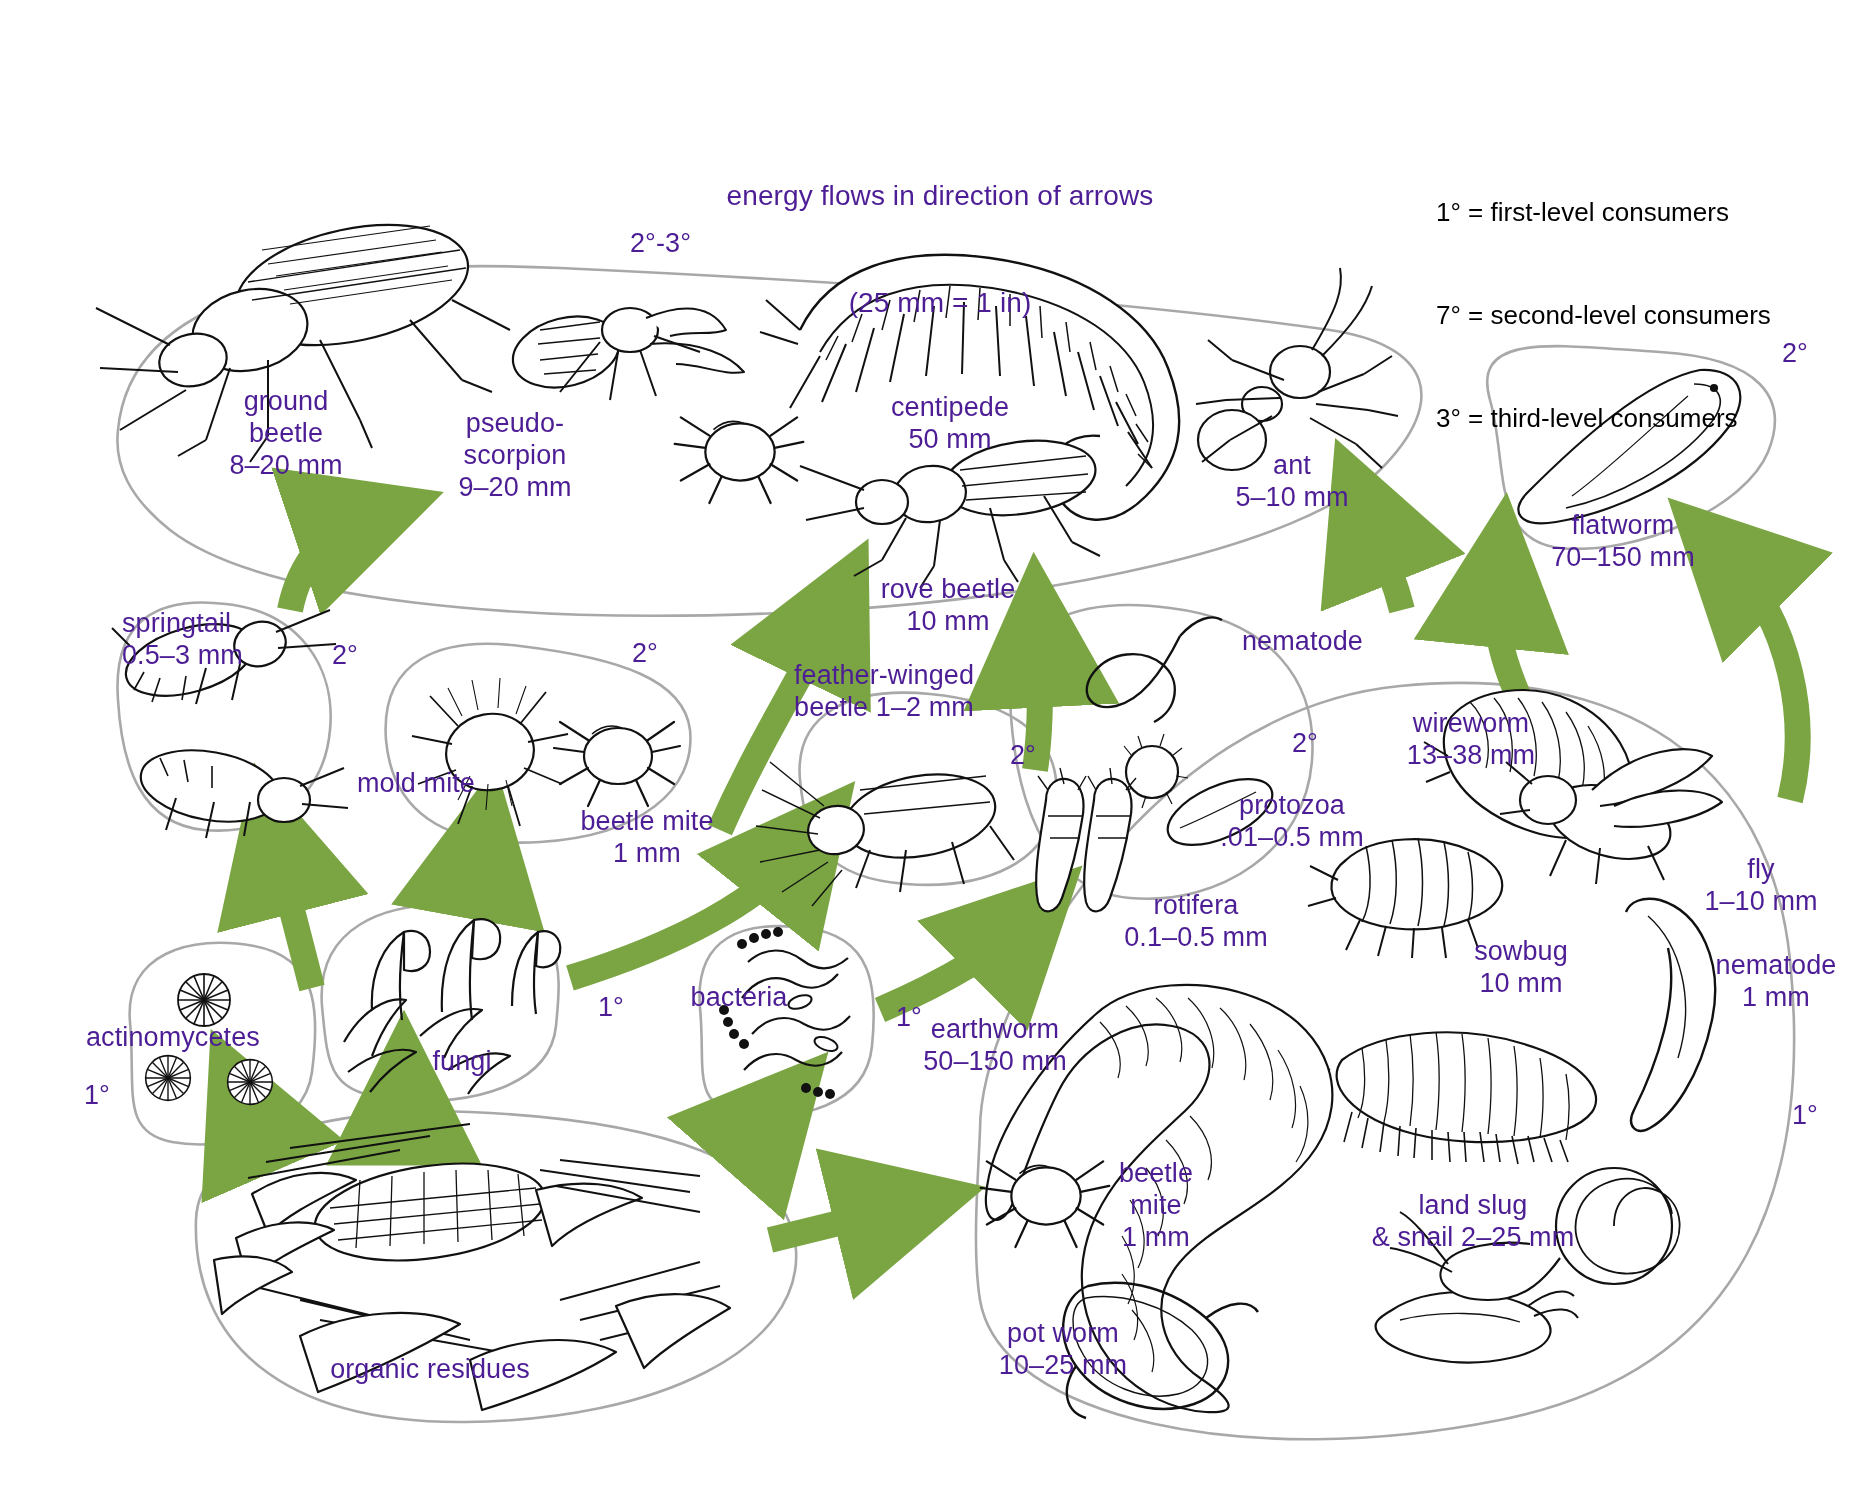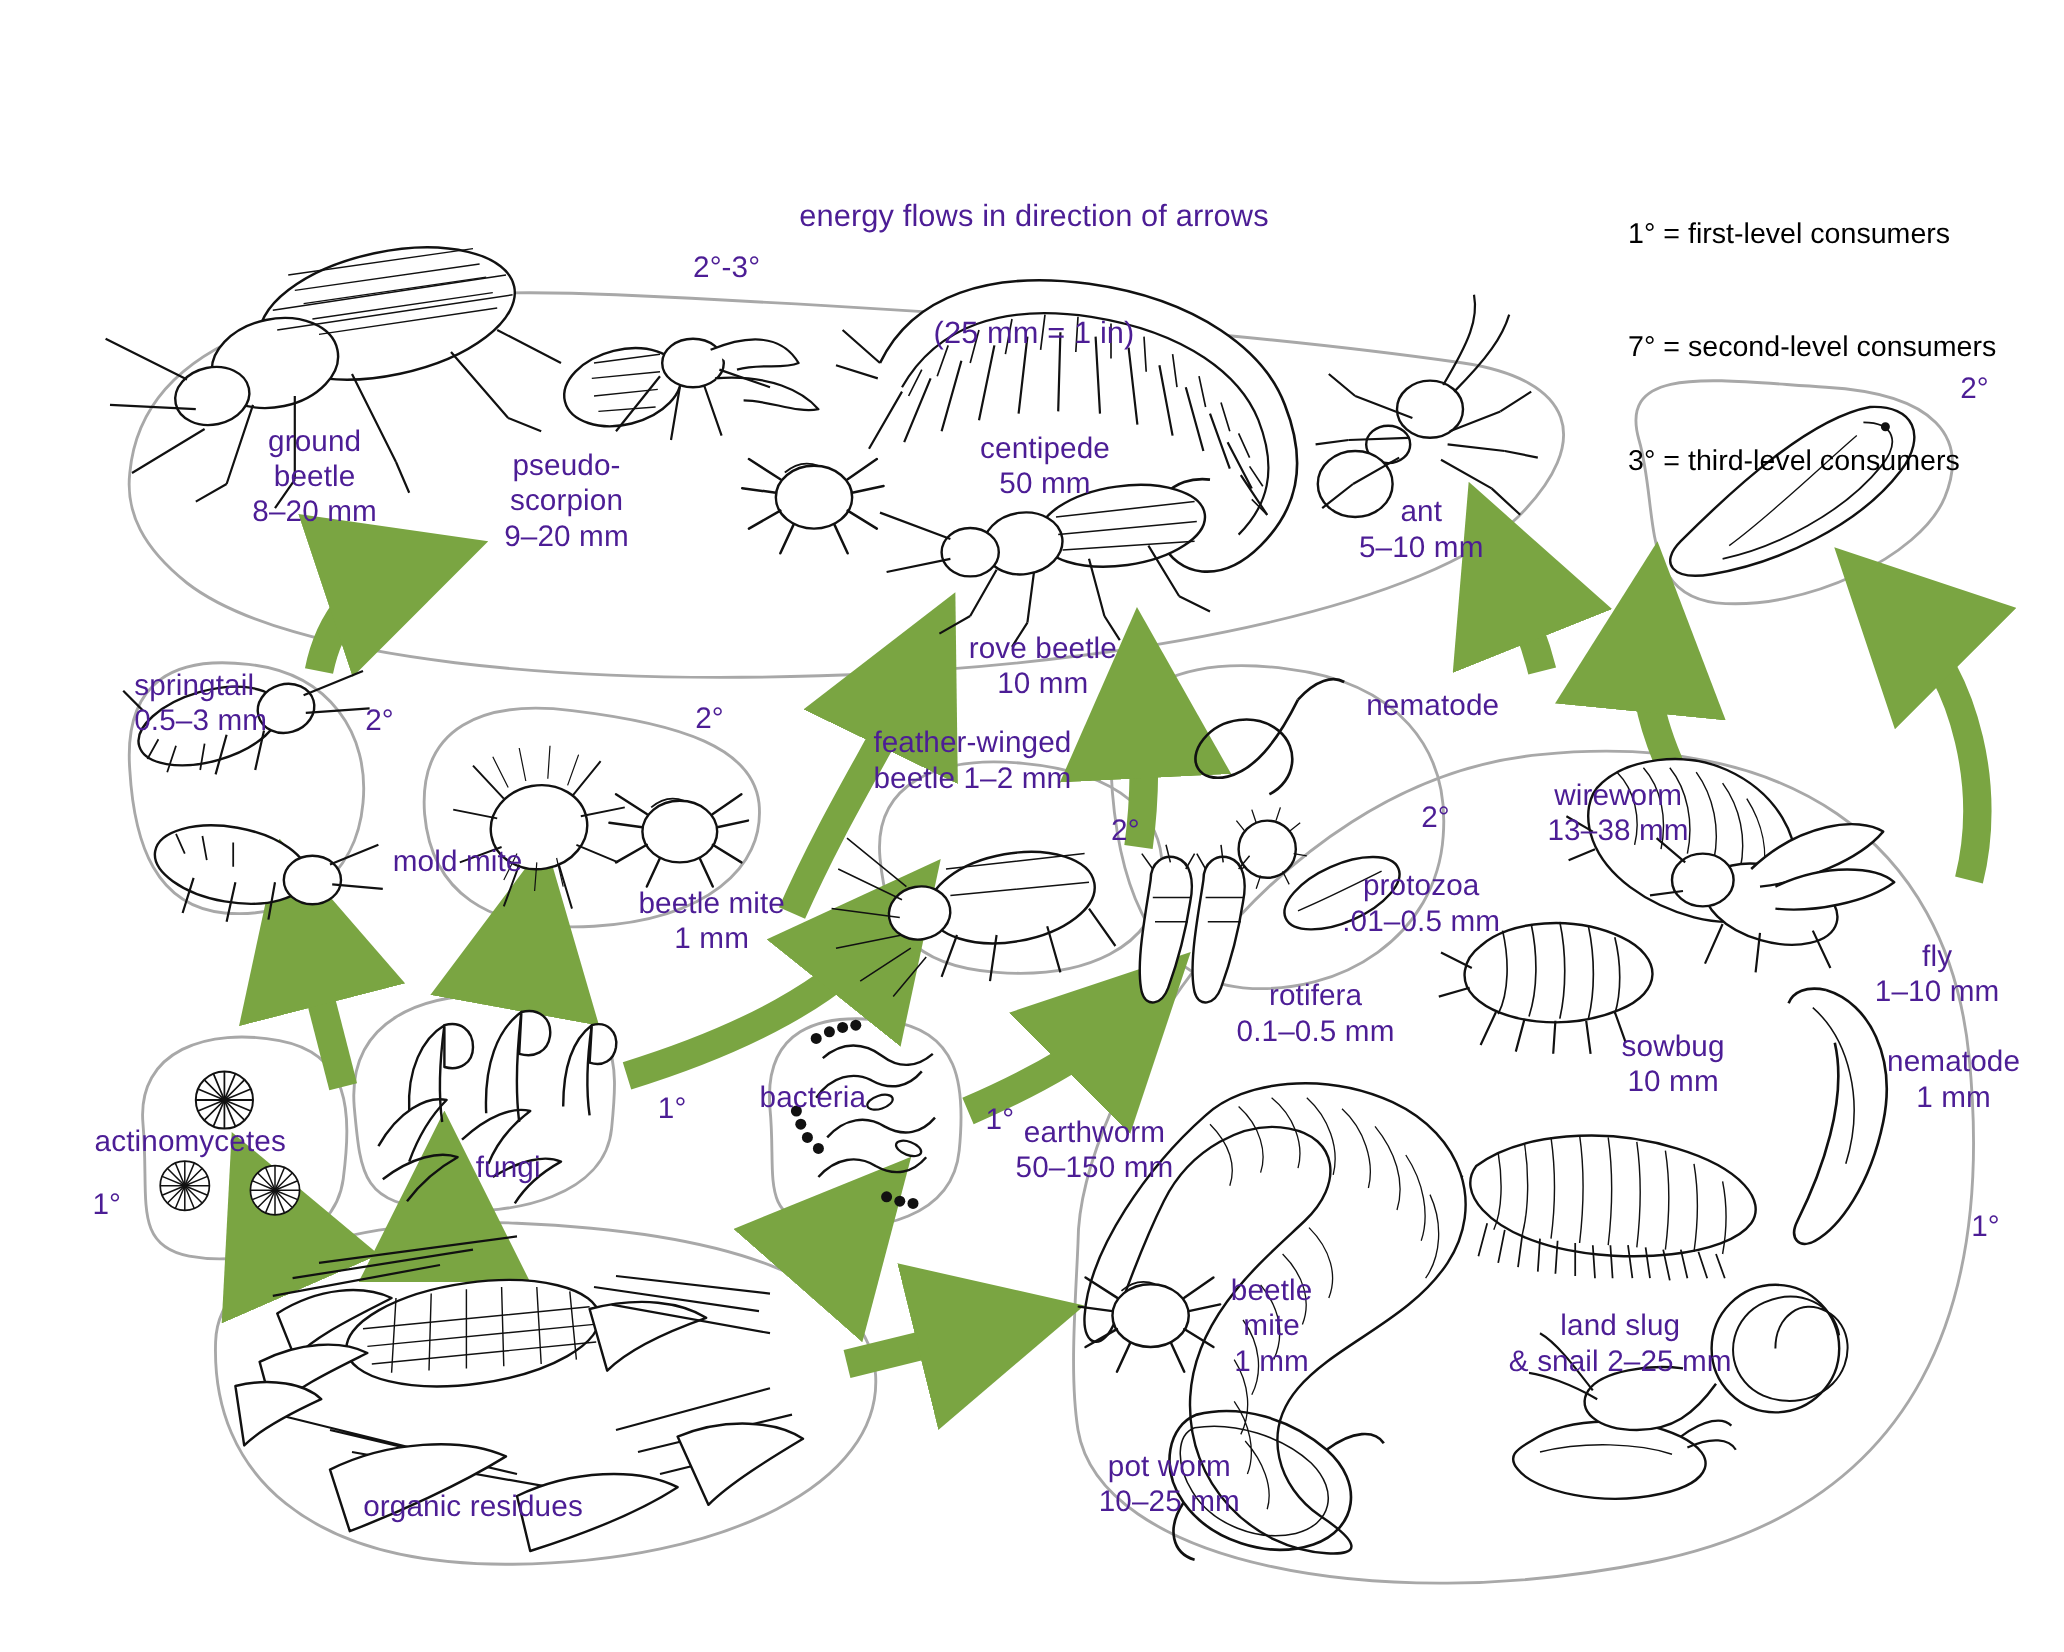--- a/index.html
+++ b/index.html
@@ -472,21 +472,21 @@
       </g>
 
     </g>
   </svg>
 
   <div class="lbl title" style="left:690px; top:106px; width:500px;">
     <div>energy flows in direction of arrows</div>
     <div>(25 mm = 1 in)</div>
   </div>
 
-  <div class="legend" style="position:absolute; left:1436px; top:126px;margin-left:44px;">
+  <div class="legend" style="position:absolute; left:1436px; top:126px;">
     <div>1° = first-level consumers</div>
     <div>7° = second-level consumers</div>
     <div>3° = third-level consumers</div>
   </div>
 
   <div class="lbl" style="left:630px; top:228px;">2°-3°</div>
   <div class="lbl" style="left:1782px; top:338px;">2°</div>
   <div class="lbl" style="left:332px; top:640px;">2°</div>
   <div class="lbl" style="left:632px; top:638px;">2°</div>
   <div class="lbl" style="left:1010px; top:740px;">2°</div>
@@ -501,20 +501,22 @@
 8–20 mm</div>
   <div class="lbl c" style="left:440px; top:408px; width:150px;">pseudo-
 scorpion
 9–20 mm</div>
   <div class="lbl c" style="left:860px; top:392px; width:180px;">centipede
 50 mm</div>
   <div class="lbl c" style="left:848px; top:574px; width:200px;">rove beetle
 10 mm</div>
   <div class="lbl c" style="left:1222px; top:450px; width:140px;">ant
 5–10 mm</div>
+  <div class="lbl c" style="left:1528px; top:510px; width:190px;">flatworm
+70–150 mm</div>
   <div class="lbl" style="left:80px; top:608px;margin-left:42px;">springtail
 0.5–3 mm</div>
   <div class="lbl c" style="left:336px; top:768px; width:160px;">mold mite</div>
   <div class="lbl c" style="left:562px; top:806px; width:170px;">beetle mite
 1 mm</div>
   <div class="lbl c" style="left:774px; top:660px; width:220px;">feather-winged
 beetle 1–2 mm</div>
   <div class="lbl" style="left:1242px; top:626px;">nematode</div>
   <div class="lbl c" style="left:1202px; top:790px; width:180px;">protozoa
 .01–0.5 mm</div>

